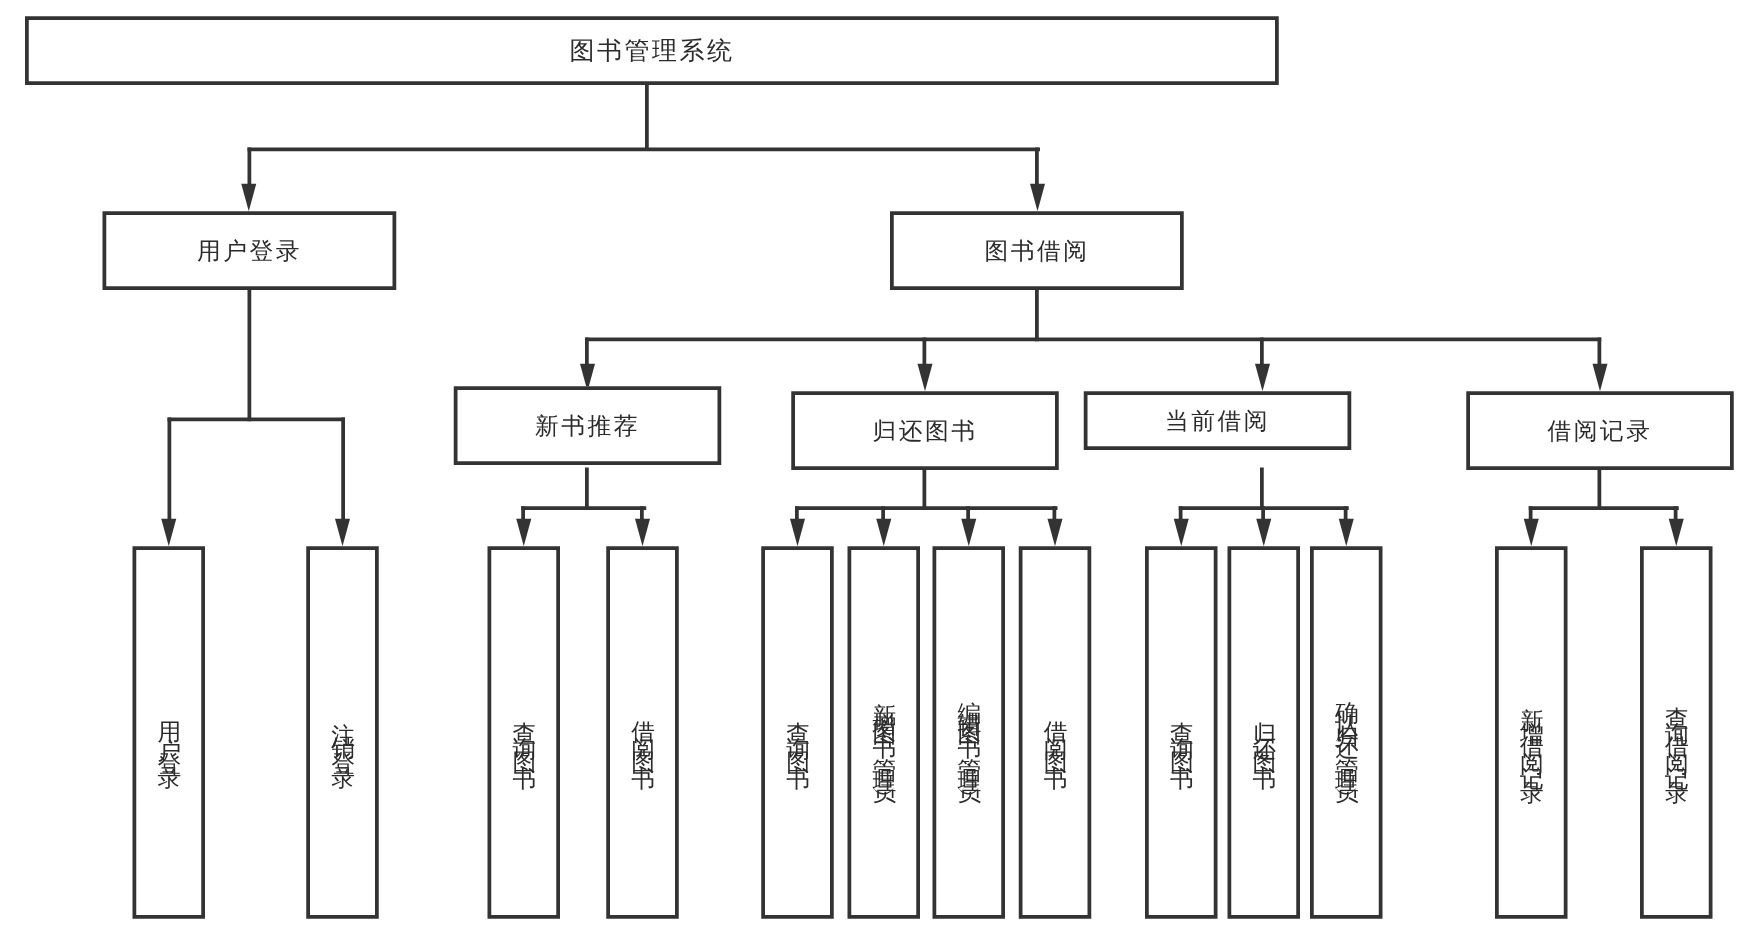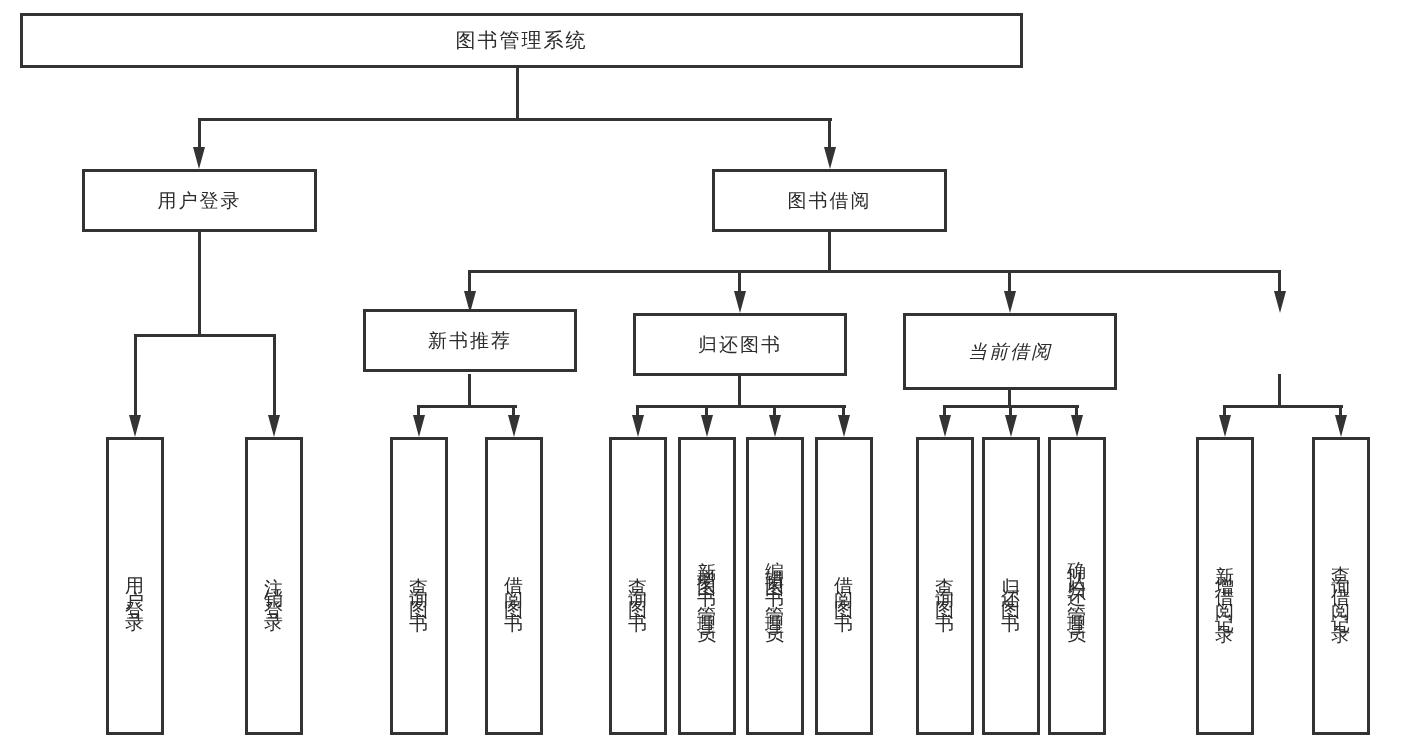--- a/index.html
+++ b/index.html
@@ -54,22 +54,25 @@
   <div class="box" style="left:712px;top:169px;width:235px;height:63px;">
     <span>图书借阅</span>
   </div>
 
   <div class="box" style="left:363px;top:309px;width:214px;height:63px;">
     <span>新书推荐</span>
   </div>
   <div class="box" style="left:633px;top:313px;width:214px;height:63px;">
     <span>归还图书</span>
   </div>
-  <div class="box" style="left:903px;top:313px;width:214px;height:77px;font-style:italic;">
+  <div class="box" style="left:867px;top:313px;width:214px;height:47px;">
     <span>当前借阅</span>
+  </div>
+  <div class="box" style="left:1173px;top:313px;width:214px;height:63px;">
+    <span>借阅记录</span>
   </div>
 
   <div class="box leaf" style="left:106px;top:437px;width:58px;height:298px;">
     <span class="vtext">用户登录</span>
   </div>
   <div class="box leaf" style="left:245px;top:437px;width:58px;height:298px;">
     <span class="vtext">注销登录</span>
   </div>
 
   <div class="box leaf" style="left:390px;top:437px;width:58px;height:298px;">

